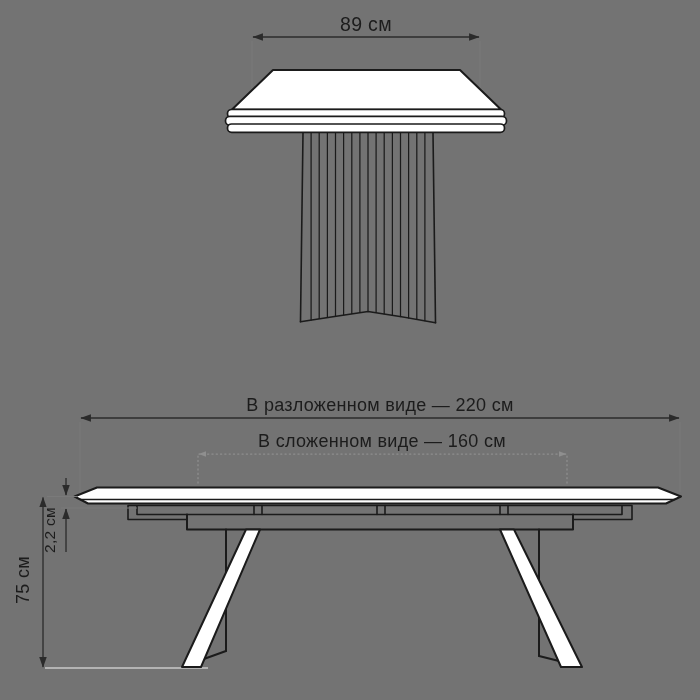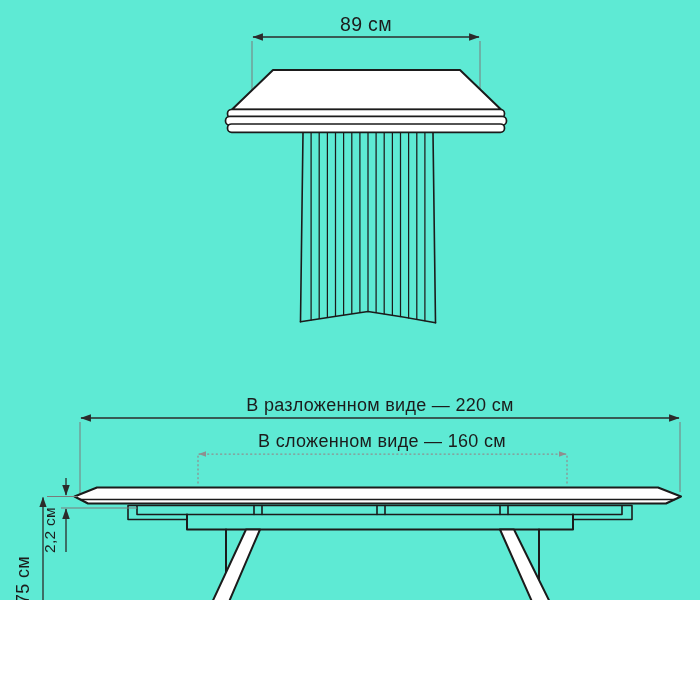--- a/index.html
+++ b/index.html
@@ -1,16 +1,16 @@
 <!DOCTYPE html>
 <html><head>
 <meta charset="utf-8">
 <style>
   html,body { margin:0; padding:0; background:#ffffff; }
-  .canvas { position:relative; width:700px; height:600px; background:#5eead4; overflow:hidden;text-decoration:underline; }
+  .canvas { position:relative; width:700px; height:700px; background:#737373; overflow:hidden;text-decoration:underline; }
   svg { display:block; }
 
   .outline   { stroke:#1b1b1b; stroke-width:2;   fill:none; stroke-linejoin:round; stroke-linecap:round; }
   .outline-f { stroke:#1b1b1b; stroke-width:2;   fill:#ffffff; stroke-linejoin:round; stroke-linecap:round; }
   .mid       { stroke:#1b1b1b; stroke-width:1.6; fill:none; stroke-linejoin:round; stroke-linecap:round; }
   .molding   { stroke:#1b1b1b; stroke-width:1.7; fill:#ffffff; }
   .flute     { stroke:#1b1b1b; stroke-width:1.25; fill:none; }
   .dim       { stroke:#2b2b2b; stroke-width:1.3; fill:none; }
   .ext       { stroke:#7a7a7a; stroke-width:1;   fill:none; }
   .dot       { stroke:#8f8f8f; stroke-width:1.25; fill:none; stroke-dasharray:1.2 3.1; stroke-linecap:round; }

